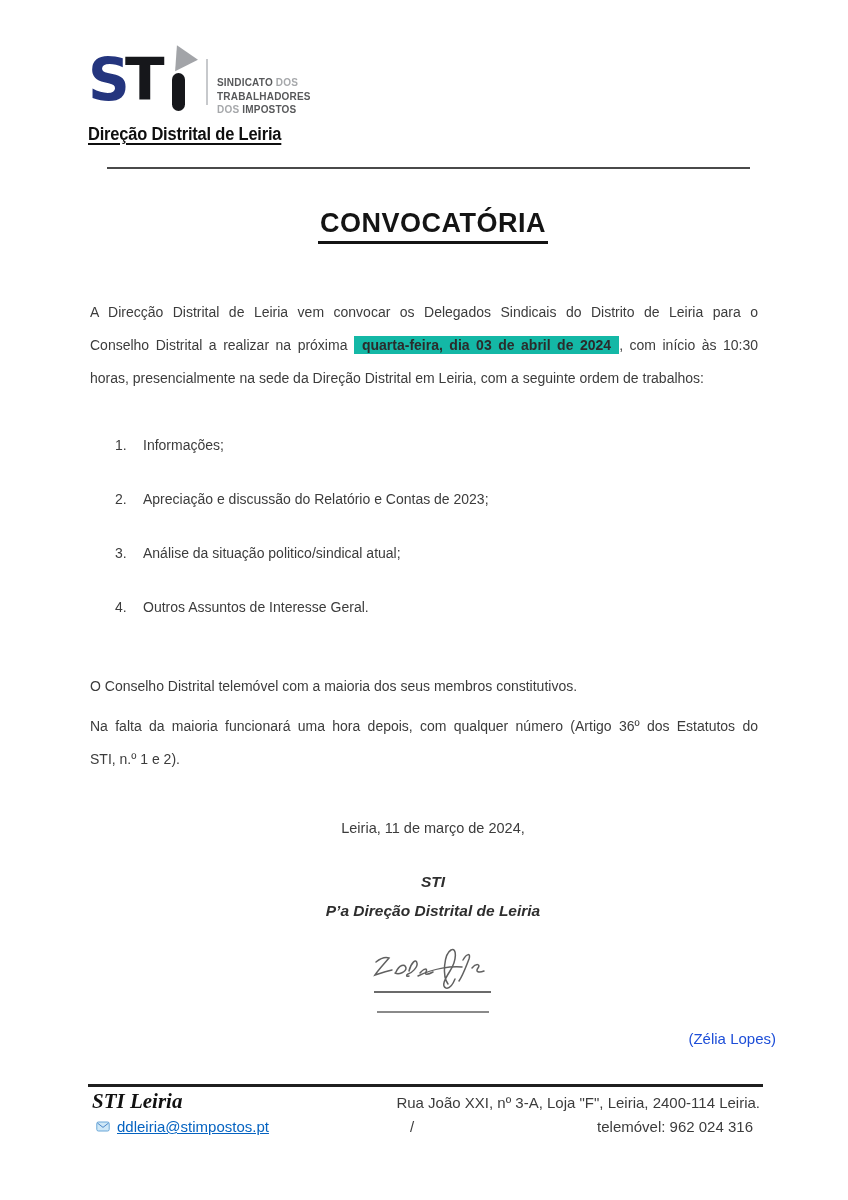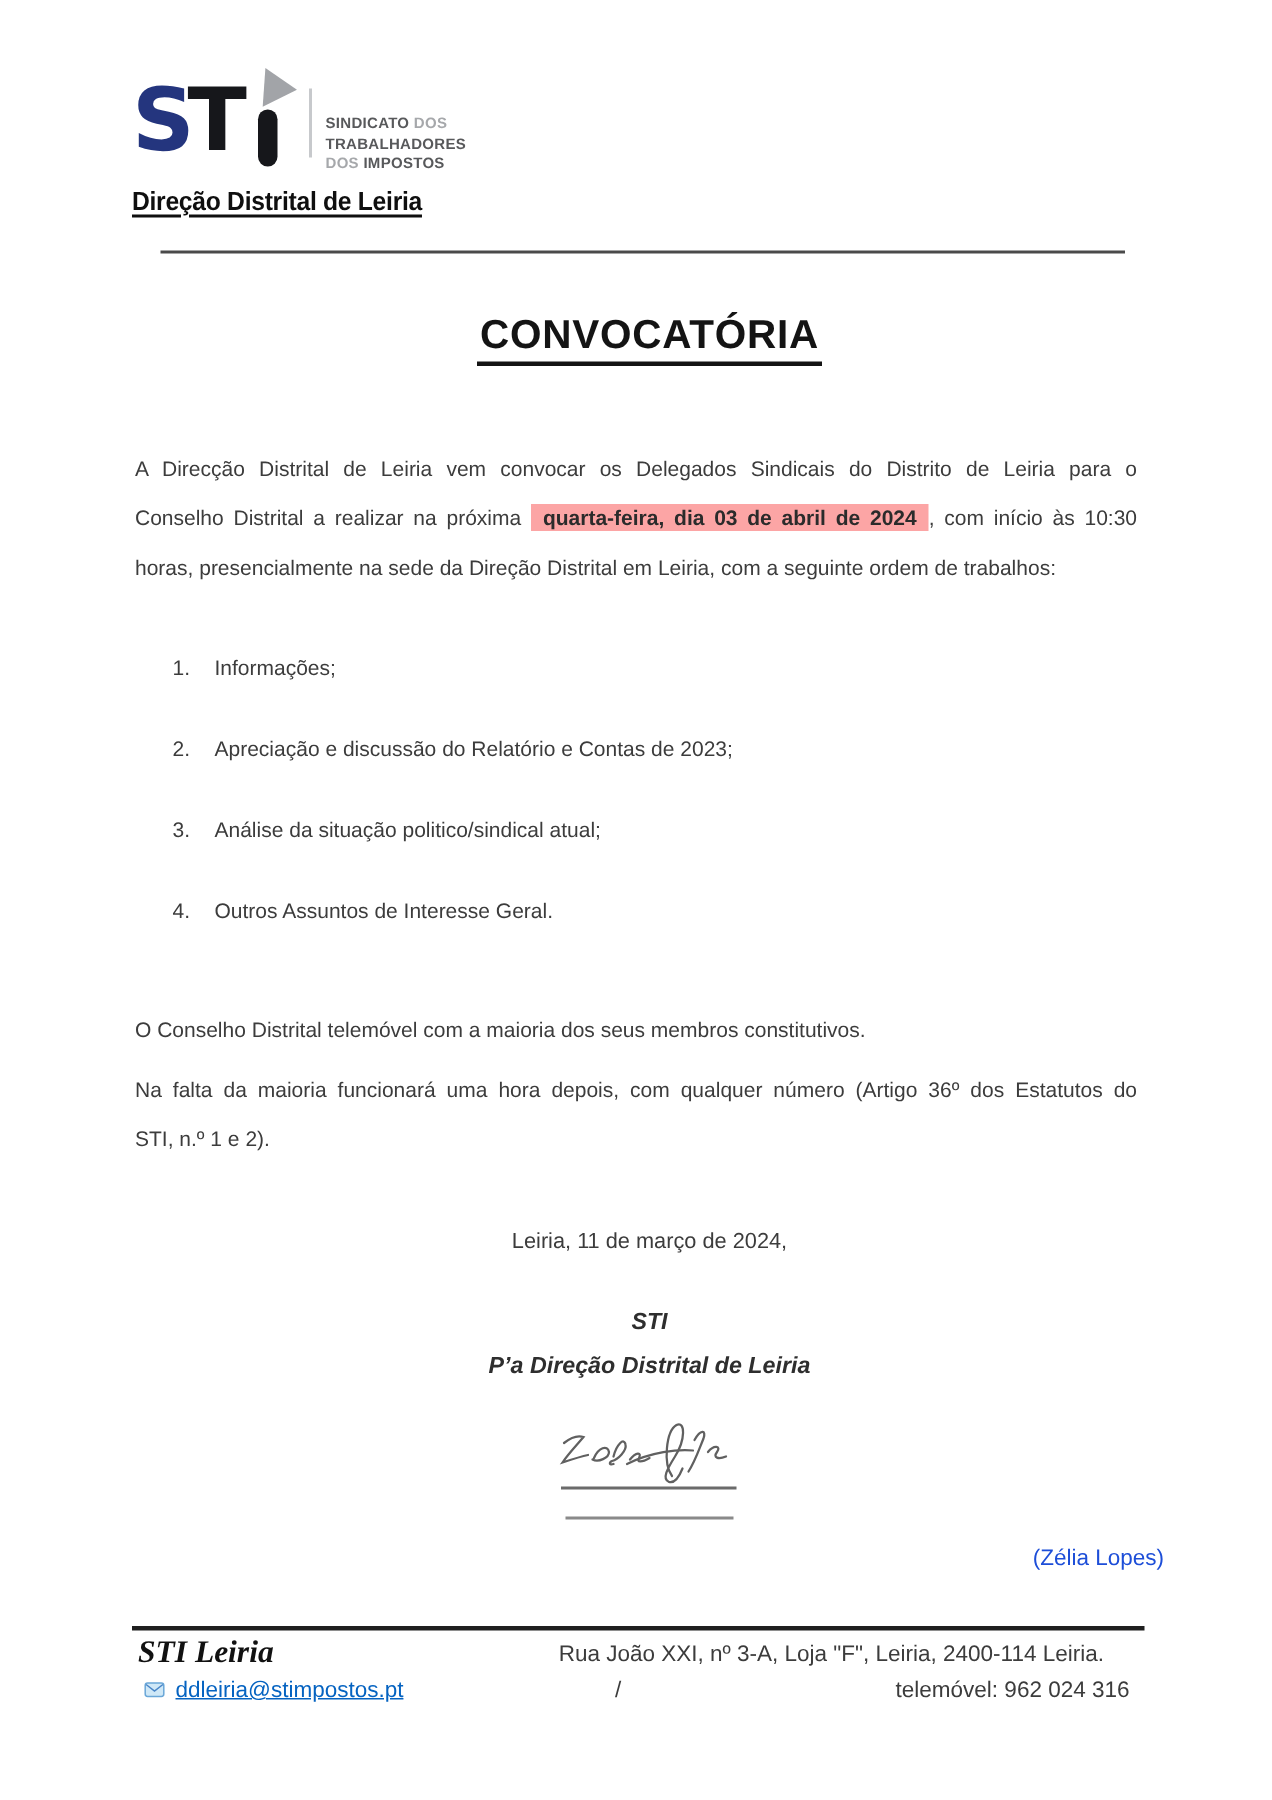--- a/index.html
+++ b/index.html
@@ -30,21 +30,21 @@
 
   
   .center-col { position:absolute; left:90px; width:686px; text-align:center; }
   .title-wrap { top:208px; }
   .doc-title { display:inline-block; font-size:27px; font-weight:bold; color:#141414; letter-spacing:0.5px;
                border-bottom:3px solid #141414; padding:0 2px 2px 2px; }
 
   
   .bodyblock { position:absolute; left:90px; width:668px; font-size:14px; line-height:33px; color:#3c3c3c; }
   .jline { text-align:justify; text-align-last:justify; }
-  .hl { background:#fca5a5; font-weight:bold; color:#2b2b2b; padding:1px 8px; }
+  .hl { background:#14b8a6; font-weight:bold; color:#2b2b2b; padding:1px 8px; }
 
   .p1 { top:296px; }
   .agenda { position:absolute; left:115px; top:434px; width:620px; font-size:14px; color:#3c3c3c; }
   .agenda-item { display:flex; line-height:22px; margin-bottom:32px; }
   .agenda-num { width:28px; flex:0 0 28px; }
   .p2 { top:670px; }
   .p3 { top:710px; }
 
   .dateline { top:820px; font-size:14.5px; color:#3c3c3c; }
   .sig-org  { top:873px; font-size:15.5px; font-weight:bold; font-style:italic; color:#2e2e2e; }
@@ -52,21 +52,21 @@
   .sig-name { top:1030px; font-size:15px; color:#1d4ed8;text-align:right; }
 
   .sig-svg { position:absolute; left:360px; top:938px; }
   .sig-line1 { position:absolute; left:374px; top:991px; width:117px; height:1.5px; background:#6b6b6b; }
   .sig-line2 { position:absolute; left:377px; top:1011px; width:112px; height:1.5px; background:#8a8a8a; }
 
   
   .footer-rule { position:absolute; left:88px; top:1084px; width:675px; height:2.5px; background:#1f1f1f; }
   .footer-name { position:absolute; left:92px; top:1089px; font-family:"Liberation Serif", serif;
                  font-weight:bold; font-style:italic; font-size:21px; color:#111111; }
-  .footer-address { position:absolute; right:112px; top:1094px; font-size:15px; color:#3c3c3c; }
+  .footer-address { position:absolute; right:88px; top:1094px; font-size:15px; color:#3c3c3c; }
   .footer-mail-icon { position:absolute; left:96px; top:1120px; }
   .footer-email { position:absolute; left:117px; top:1118px; font-size:15px; color:#0563c1;
                   text-decoration:underline; cursor:pointer; }
   .footer-sep { position:absolute; left:410px; top:1118px; font-size:15px; color:#3c3c3c; }
   .footer-phone { position:absolute; right:95px; top:1118px; font-size:15px; color:#3c3c3c; }
 </style>
 </head>
 <body>
 
 <div class="page">

